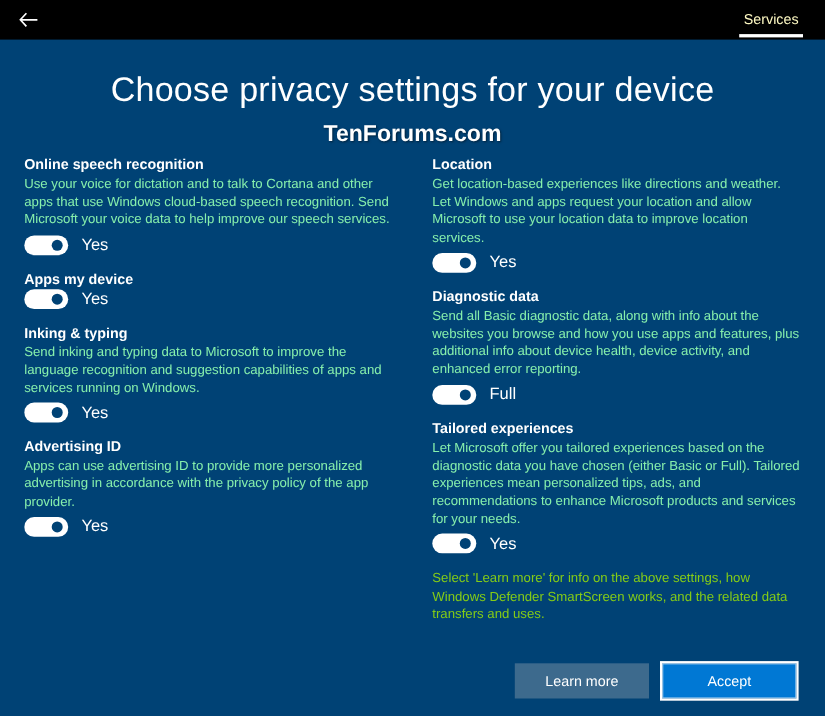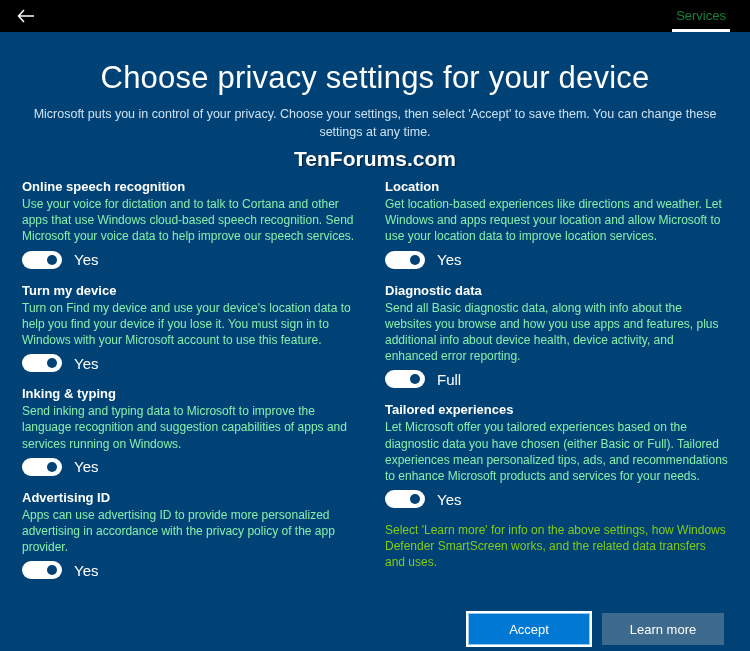--- a/index.html
+++ b/index.html
@@ -30,21 +30,21 @@
       width: 24px;
       height: 24px;
       display: flex;
       align-items: center;
       justify-content: center;
       cursor: pointer;
     }
     .back-btn svg { stroke: #fff; fill: none; stroke-width: 1.5; }
     .tab {
       font-size: 13px;
-      color: #15803d;
+      color: #fef9c3;
       padding: 8px 4px 6px 4px;
       border-bottom: 3px solid #fff;
       margin-left: 28px;
     }
     .content {
       flex: 1;
       background: #004275;
       padding: 28px 22px 0 22px;
       display: flex;
       flex-direction: column;
@@ -69,21 +69,21 @@
       font-size: 21px;
       font-weight: 700;
       text-align: center;
       color: #fff;
       text-shadow: 1px 1px 2px rgba(0,0,0,0.5);
       margin-bottom: 8px;
     }
     .scroll-area {
       flex: 1;
       display: flex;
-      gap: 20px;
+      gap: 36px;
       overflow-y: auto;
       padding-right: 6px;
       margin-right: -6px;
     }
     .scroll-area::-webkit-scrollbar { width: 14px; }
     .scroll-area::-webkit-scrollbar-track { background: #d4d4d4; }
     .scroll-area::-webkit-scrollbar-thumb { background: #888c8e; border: 1px solid #d4d4d4; }
     .scroll-area::-webkit-scrollbar-button {
       height: 16px;
       background: #d4d4d4;
@@ -167,39 +167,37 @@
     <div class="back-btn">
       <svg width="18" height="18" viewBox="0 0 18 18">
         <path d="M7 3 L1.5 9 L7 15 M1.5 9 H17"></path>
       </svg>
     </div>
     <div class="tab">Services</div>
   </div>
 
   <div class="content">
     <h1 class="page-title">Choose privacy settings for your device</h1>
-    <p class="page-subtitle">Microsoft puts you in control of your privacy. Choose your settings, then select 'Accept' to save them. You can change these settings at any time.</p>
     <div class="watermark">TenForums.com</div>
 
     <div class="scroll-area">
 
       <div class="col">
         <div class="setting">
           <div class="setting-title">Online speech recognition</div>
           <div class="setting-desc">Use your voice for dictation and to talk to Cortana and other apps that use Windows cloud-based speech recognition. Send Microsoft your voice data to help improve our speech services.</div>
           <div class="toggle-row">
             <div class="toggle">
                 <div class="knob"></div>
               </div>
             <span class="toggle-label">Yes</span>
           </div>
         </div>
         <div class="setting">
-          <div class="setting-title">Turn my device</div>
-          <div class="setting-desc">Turn on Find my device and use your device's location data to help you find your device if you lose it. You must sign in to Windows with your Microsoft account to use this feature.</div>
+          <div class="setting-title">Apps my device</div>
           <div class="toggle-row">
             <div class="toggle">
                 <div class="knob"></div>
               </div>
             <span class="toggle-label">Yes</span>
           </div>
         </div>
         <div class="setting">
           <div class="setting-title">Inking &amp; typing</div>
           <div class="setting-desc">Send inking and typing data to Microsoft to improve the language recognition and suggestion capabilities of apps and services running on Windows.</div>
@@ -252,18 +250,18 @@
               </div>
             <span class="toggle-label">Yes</span>
           </div>
         </div>
         <p class="footer-note">Select 'Learn more' for info on the above settings, how Windows Defender SmartScreen works, and the related data transfers and uses.</p>
       </div>
 
     </div>
 
     <div class="button-row">
+      <button class="btn btn-secondary">Learn more</button>
       <button class="btn btn-primary">Accept</button>
-      <button class="btn btn-secondary">Learn more</button>
     </div>
   </div>
 
 </div>
 
 </body></html>

